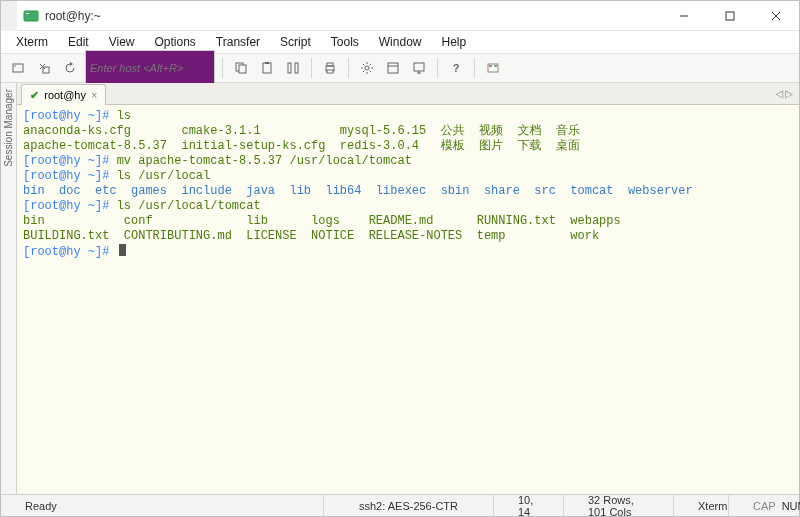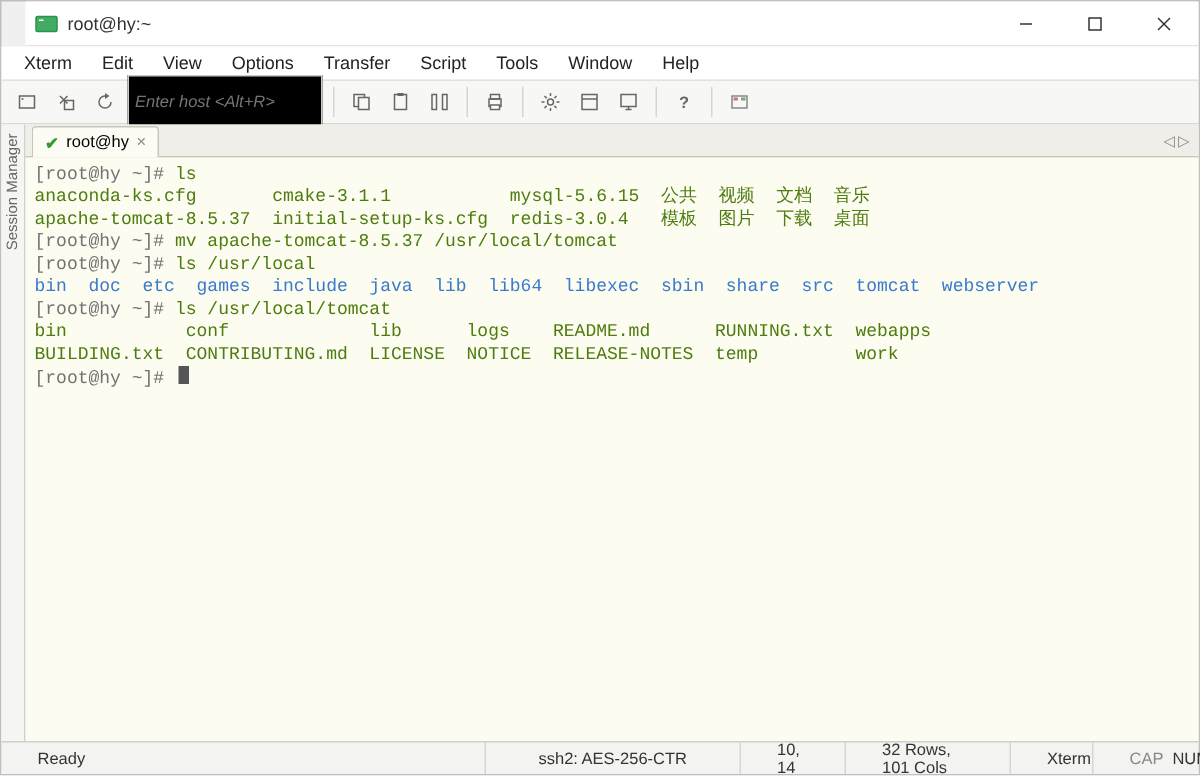--- a/index.html
+++ b/index.html
@@ -15,39 +15,39 @@
 
   
   .menubar { height: 22px; display: flex; align-items: center; padding: 0 6px; background: #fff; gap: 2px; }
   .menuitem { padding: 2px 9px; font-size: 12px; color: #222; }
 
   
   .toolbar { height: 30px; display: flex; align-items: center; padding: 0 6px; background: #f7f7f5; border-top: 1px solid #e2e2e0; border-bottom: 1px solid #d9d9d7; gap: 4px; }
   .tbtn { width: 22px; height: 22px; display: flex; align-items: center; justify-content: center; border: 1px solid transparent; border-radius: 2px; color: #555; }
   .tbtn svg { width: 14px; height: 14px; }
   .tsep { width: 1px; height: 20px; background: #d5d5d3; margin: 0 3px; }
-  .hostinput { width: 130px; height: 36px; font-size: 11px; color: #999; padding: 0 4px; border: 1px solid #ccc; background: #000000; font-style: italic; }
+  .hostinput { width: 130px; height: 36px; font-size: 11px; color: #999; padding: 0 4px; border: 1px solid #ccc; background: #701a75; font-style: italic; }
 
   
   .body { flex: 1; display: flex; min-height: 0; background: #efede2; }
   .sessmgr { width: 16px; background: #f5f5f3; border-right: 1px solid #d0d0ce; writing-mode: vertical-rl; text-orientation: mixed; font-size: 10px; color: #666; text-align: left; display: flex; justify-content: flex-start; padding-top: 6px; flex-direction: row; }
   .sessmgr span { transform: rotate(180deg); padding-right:2px; }
 
   .main { flex: 1; display: flex; flex-direction: column; min-width: 0; }
   .tabbar { height: 22px; display: flex; align-items: stretch; background: #efeee8; border-bottom: 1px solid #c8c6bc; }
   .tabspace { width:4px; }
   .tab { display: flex; align-items: center; padding: 0 8px; background: #fdfcf4; border: 1px solid #c8c6bc; border-bottom: none; border-top-left-radius: 3px; border-top-right-radius: 3px; font-size: 11px; gap: 5px; position: relative; top: 1px; }
   .tab .check { color: #2e9e2e; font-weight: bold; }
   .tab .close { color: #888; font-size: 11px; }
   .tabbar .spacer { flex:1; }
   .tabnav { display:flex; align-items:center; gap:2px; padding-right:6px; color:#888; font-size:10px; }
 
   .terminal { flex: 1; background: #fdfcf0; padding: 4px 6px; font-family: Consolas, "Courier New", monospace; font-size: 12px; line-height: 15px; color: #7b8a82; overflow: hidden; position: relative; }
   .terminal .line { white-space: pre; }
-  .cy { color: #737373; }   
+  .cy { color: #3b82f6; }   
   .wh { color: #4d7c0f; }      
   .bl { color: #3a7acb; }   
   .cursor { display:inline-block; width:7px; height:12px; background:#555; vertical-align: -1px; margin-left:2px; }
 
   
   .statusbar { height: 22px; display: flex; align-items: center; font-size: 11px; background: #f3f3f1; border-top: 1px solid #d0d0ce; color: #333; }
   .sb-cell { padding: 0 24px; border-right: 1px solid #d6d6d4; height: 100%; display: flex; align-items: center; }
   .sb-cell.flex { flex: 1; }
   .sb-cell.noborder { border-right: none; }
 </style>

